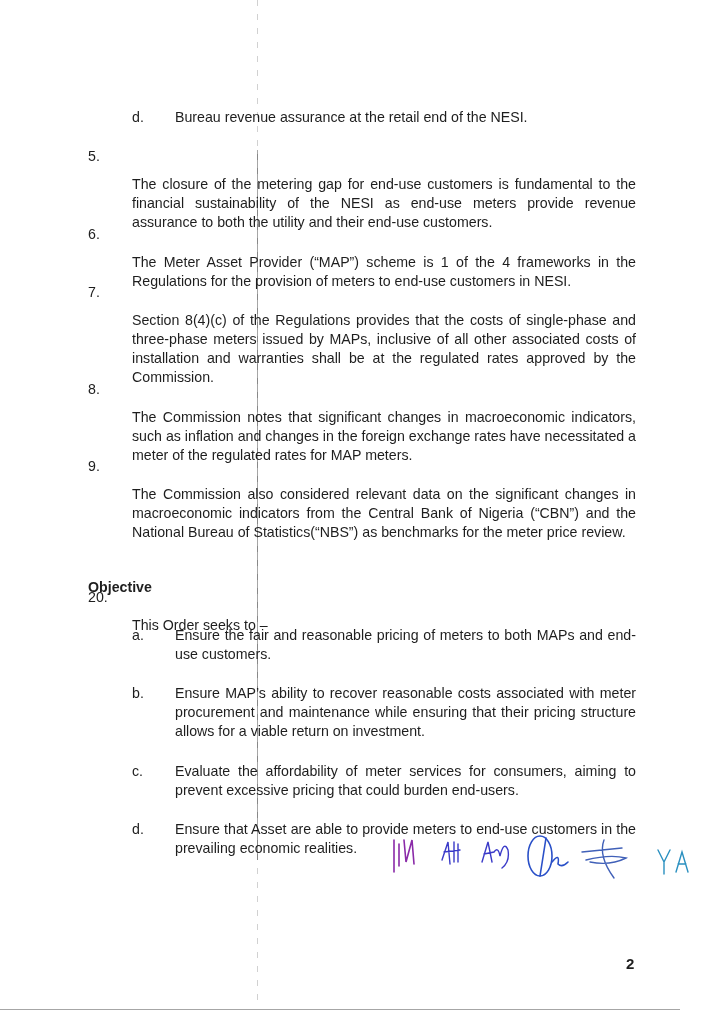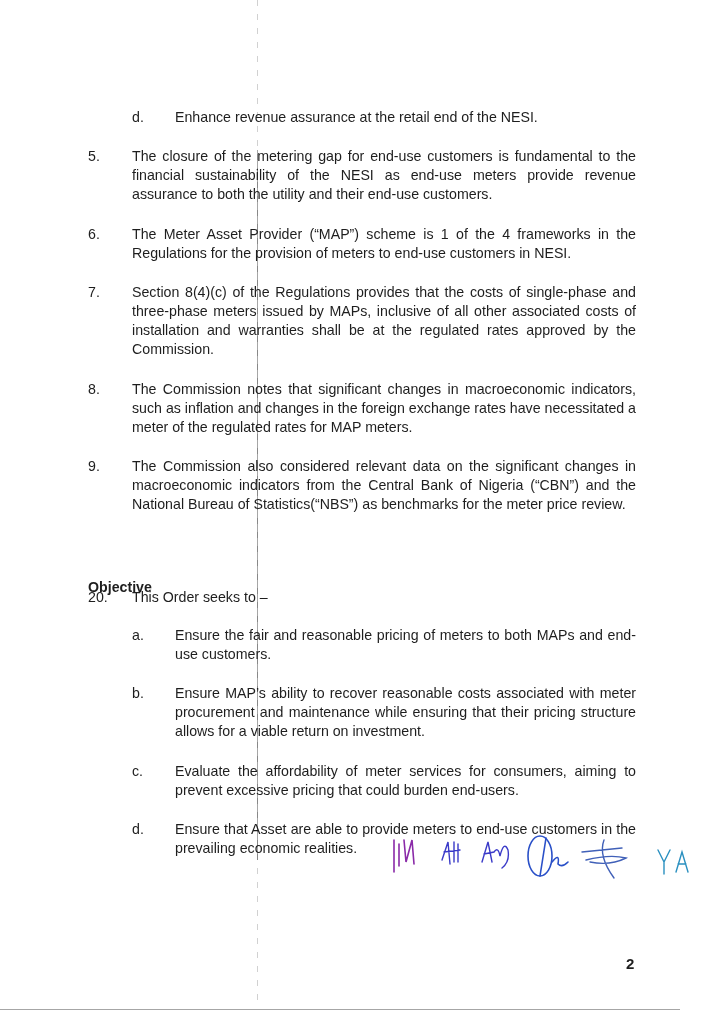--- a/index.html
+++ b/index.html
@@ -11,36 +11,36 @@
   .fold-line {
     position: absolute; left: 257px; top: 0; width: 1px; height: 1005px;
     background: repeating-linear-gradient(to bottom, rgba(0,0,0,0.18) 0 6px, transparent 6px 14px);
   }
   .fold-line.dark { top: 150px; height: 710px; background: rgba(0,0,0,0.35); }
   .bottom-line { position: absolute; left: 0; top: 1009px; width: 680px; height: 1px; background: rgba(0,0,0,0.35); }
   .para { position: absolute; font-size: 14.2px; line-height: 19px; }
   .num { position: absolute; left: 88px; }
   .sub { position: absolute; left: 132px; }
   .txt { position: absolute; text-align: justify; text-align-last: left; }
-  .txt.main { left: 132px; width: 504px; }
+  .txt.main { left: 132px; width: 504px; margin-top: 28px; }
   .txt.subtxt { left: 175px; width: 461px; }
   .heading { position: absolute; left: 88px; font-weight: bold; font-size: 14.2px; line-height: 19px; }
   .page-num { position: absolute; left: 626px; top: 955px; font-weight: bold; font-size: 15px; }
   .sig { position: absolute; top: 832px; left: 390px; width: 320px; height: 50px; }
 </style>
 </head>
 <body>
 
 <div class="fold-line"></div>
 <div class="fold-line dark"></div>
 <div class="bottom-line"></div>
 
 <div class="para" style="top:108px; left:0; width:720px;">
   <span class="sub">d.</span>
-  <span class="txt subtxt">Enhance revenue assurance at the retail end of the NESI.</span>
+  <span class="txt subtxt">Bureau revenue assurance at the retail end of the NESI.</span>
 </div>
 
 <div class="para" style="top:147px; left:0; width:720px;">
   <span class="num">5.</span>
   <span class="txt main">The closure of the metering gap for end-use customers is fundamental to the financial sustainability of the NESI as end-use meters provide revenue assurance to both the utility and their end-use customers.</span>
 </div>
 
 <div class="para" style="top:225px; left:0; width:720px;">
   <span class="num">6.</span>
   <span class="txt main">The Meter Asset Provider (“MAP”) scheme is 1 of the 4 frameworks in the Regulations for the provision of meters to end-use customers in NESI.</span>

